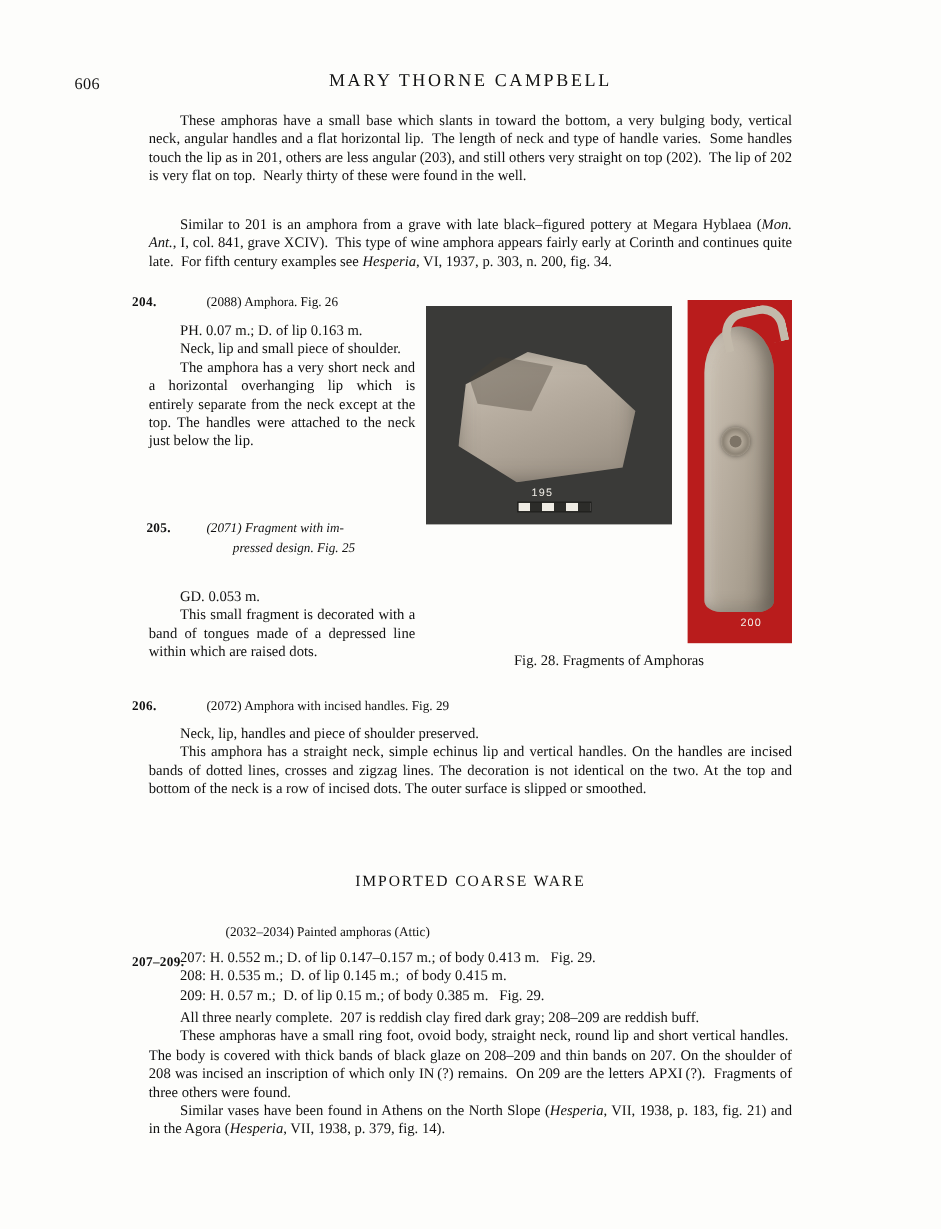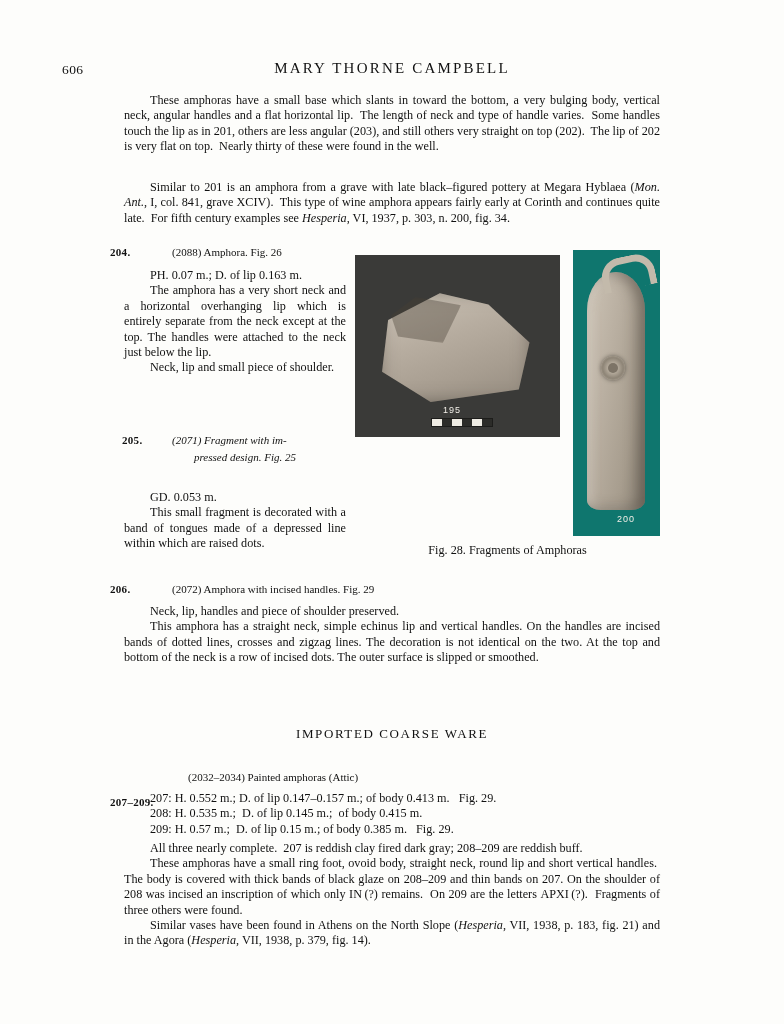--- a/index.html
+++ b/index.html
@@ -61,21 +61,21 @@
     position:absolute; left:355px; top:250px;
     width:305px; height:286px;
   }
   .fig-left {
     position:absolute; left:0; top:5px; width:205px; height:182px;
     background:#3a3a38;
     overflow:hidden;
   }
   .fig-right {
     position:absolute; left:218px; top:0px; width:87px; height:286px;
-    background:#0f766e;
+    background:#b91c1c;
     overflow:hidden;
   }
   .sherd {
     position:absolute;
     left:24px; top:36px; width:152px; height:112px;
     background:
       linear-gradient(160deg,#cfc7ba 0%,#b7ada0 40%,#a79d90 70%,#938a7e 100%);
     clip-path: polygon(6% 26%, 40% 2%, 72% 12%, 99% 46%, 92% 88%, 34% 99%, 2% 72%);
     box-shadow: inset 0 0 18px rgba(60,55,48,.55);
   }
@@ -166,22 +166,22 @@
   <div class="col" id="intro2">
     <p>Similar to <b>201</b> is an amphora from a grave with late black–figured pottery at Megara Hyblaea
     (<i>Mon. Ant.</i>, I, col. 841, grave XCIV).&nbsp; This type of wine amphora appears fairly early at Corinth
     and continues quite late.&nbsp; For fifth century examples see <i>Hesperia</i>, VI, 1937, p. 303, n. 200, fig. 34.</p>
   </div>
 
   <div class="entry-head entry-num" id="e204-num">204.</div>
   <div class="entry-head" id="e204-title">(2088) Amphora.  Fig. 26</div>
   <div class="narrow-col" id="e204-body">
     <p>PH. 0.07 m.;  D. of lip 0.163 m.</p>
+    <p>Neck, lip and small piece of shoulder.</p>
     <p>The amphora has a very short neck and a horizontal overhanging lip which is entirely separate from the neck except at the top.  The handles were attached to the neck just below the lip.</p>
-    <p>Neck, lip and small piece of shoulder.</p>
   </div>
 
   <div class="entry-head entry-num" id="e205-num">205.</div>
   <div class="entry-head" id="e205-title">
     <span>(2071) Fragment with im-</span><br>
     <span style="display:inline-block;padding-left:22px">pressed design.  Fig. 25</span>
   </div>
   <div class="narrow-col" id="e205-body">
     <p>GD. 0.053 m.</p>
     <p>This small fragment is decorated with a band of tongues made of a depressed line within which are raised dots.</p>

